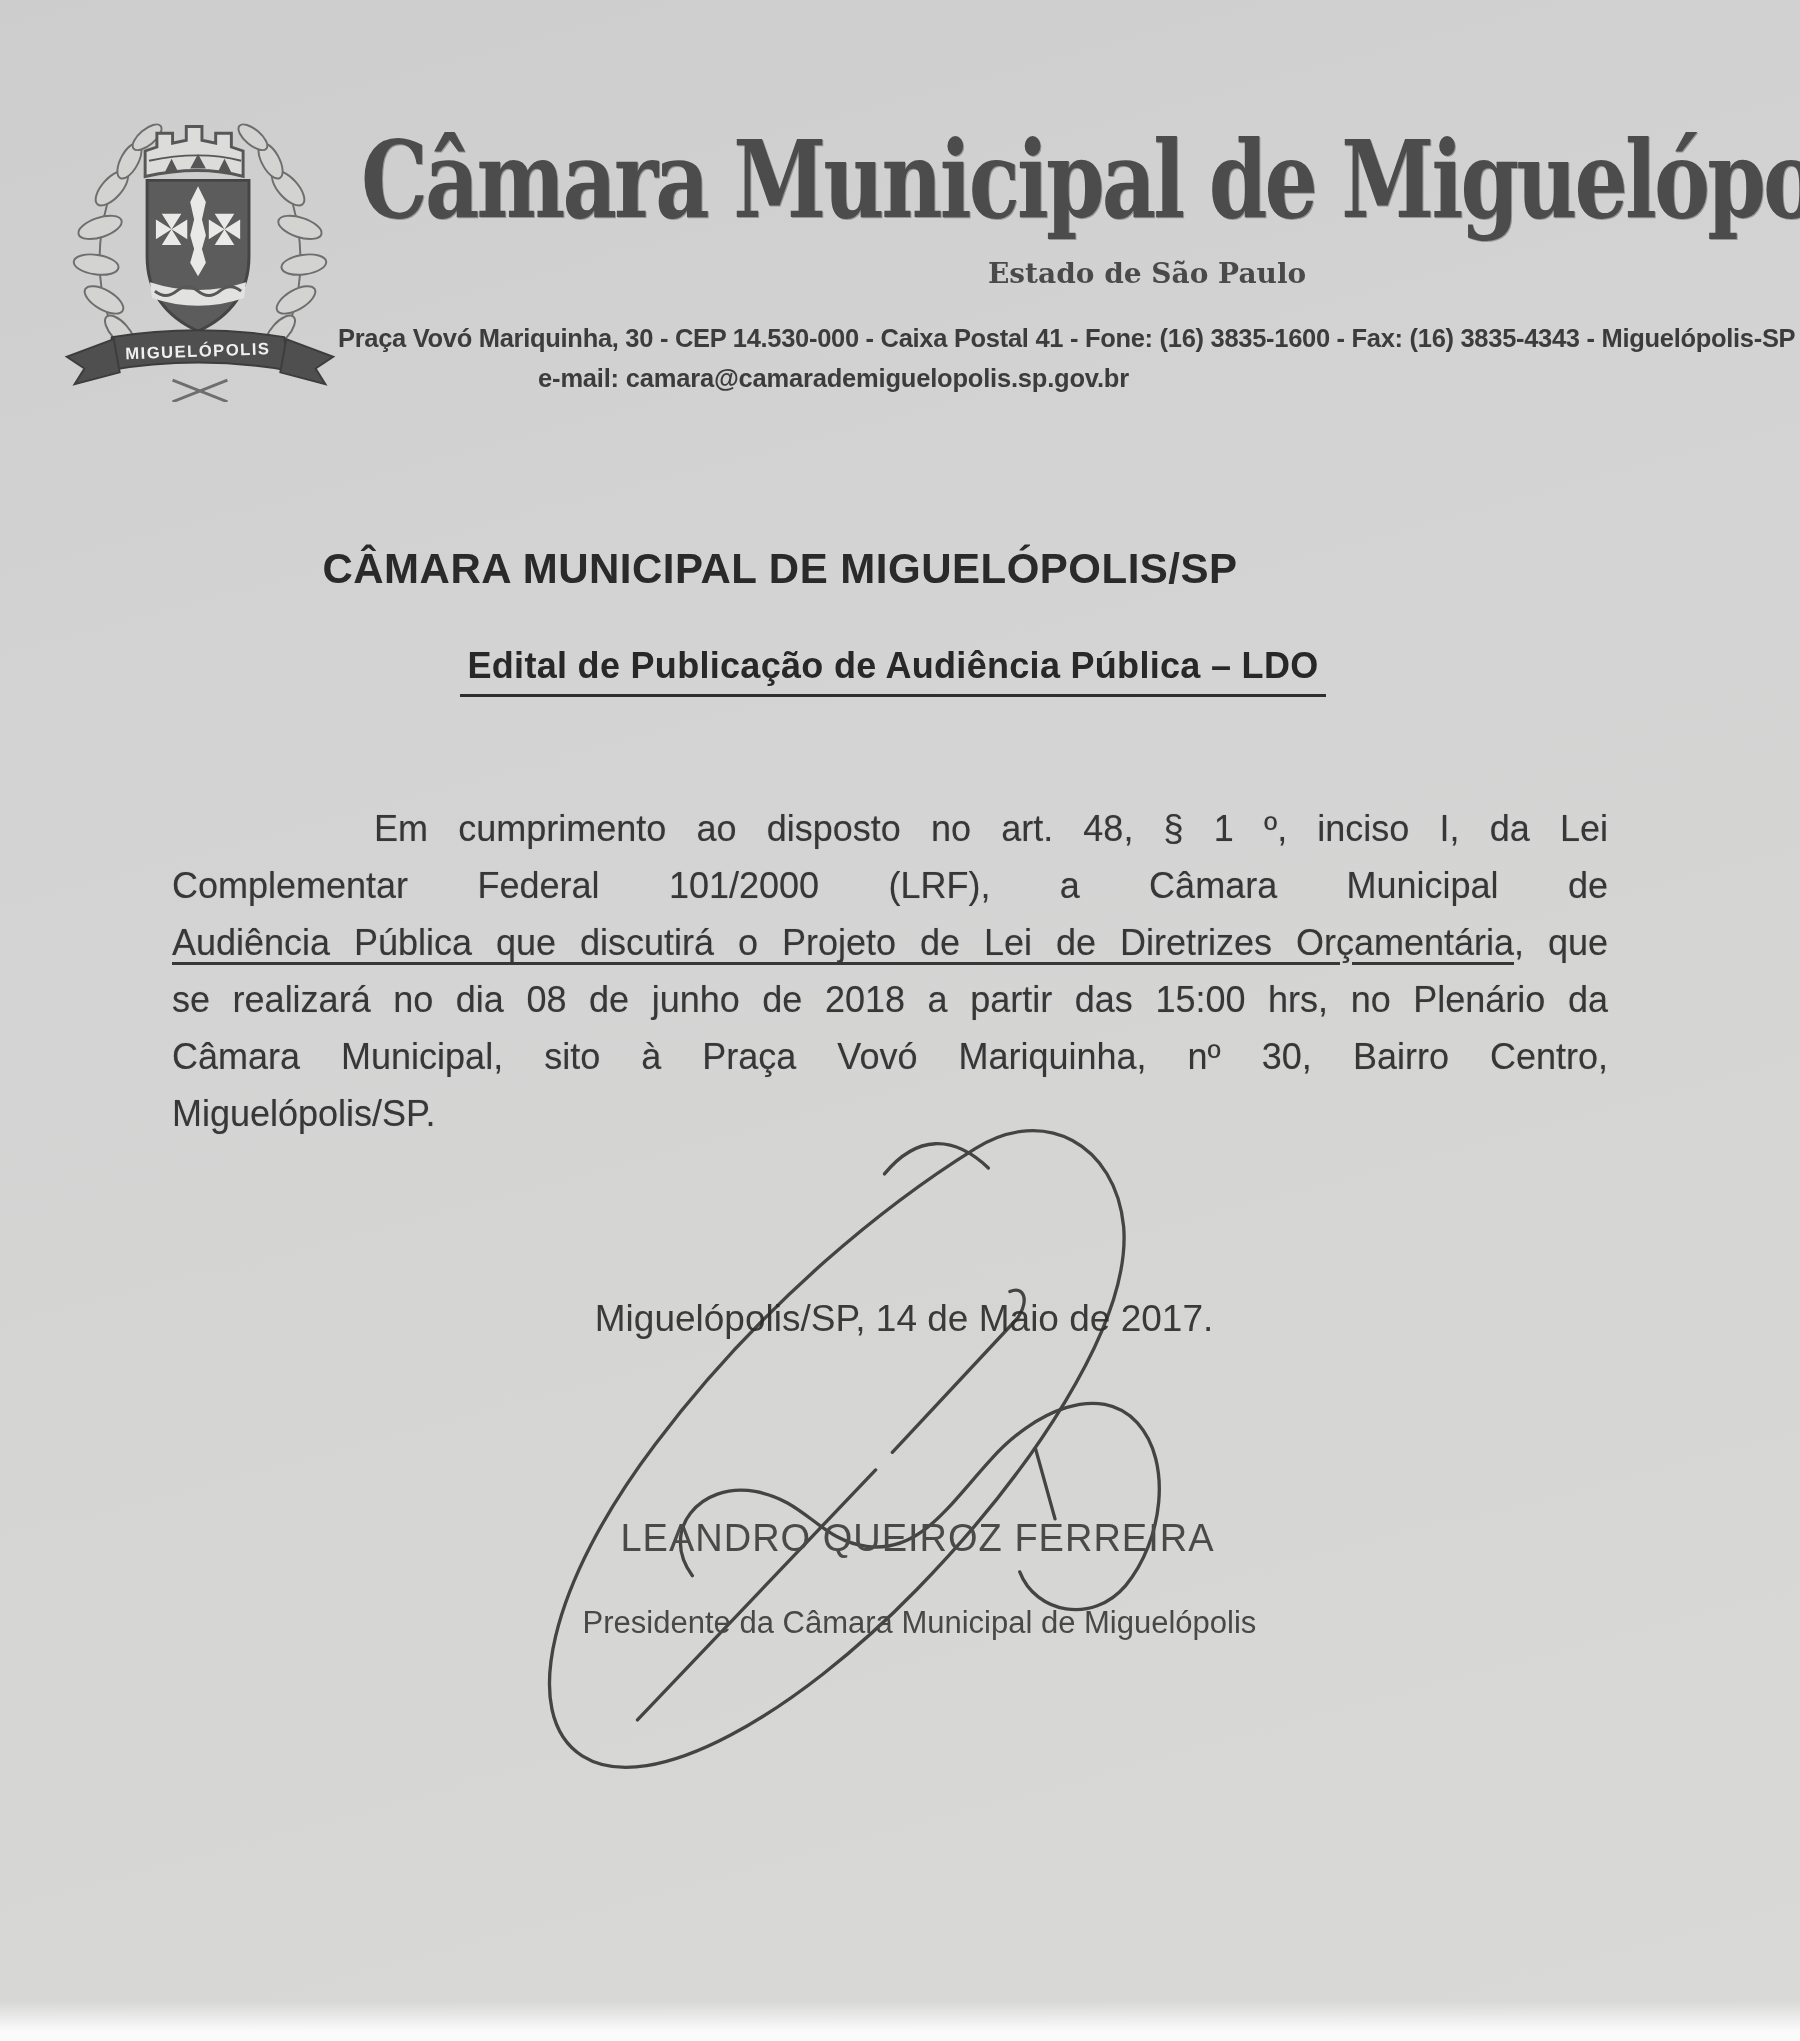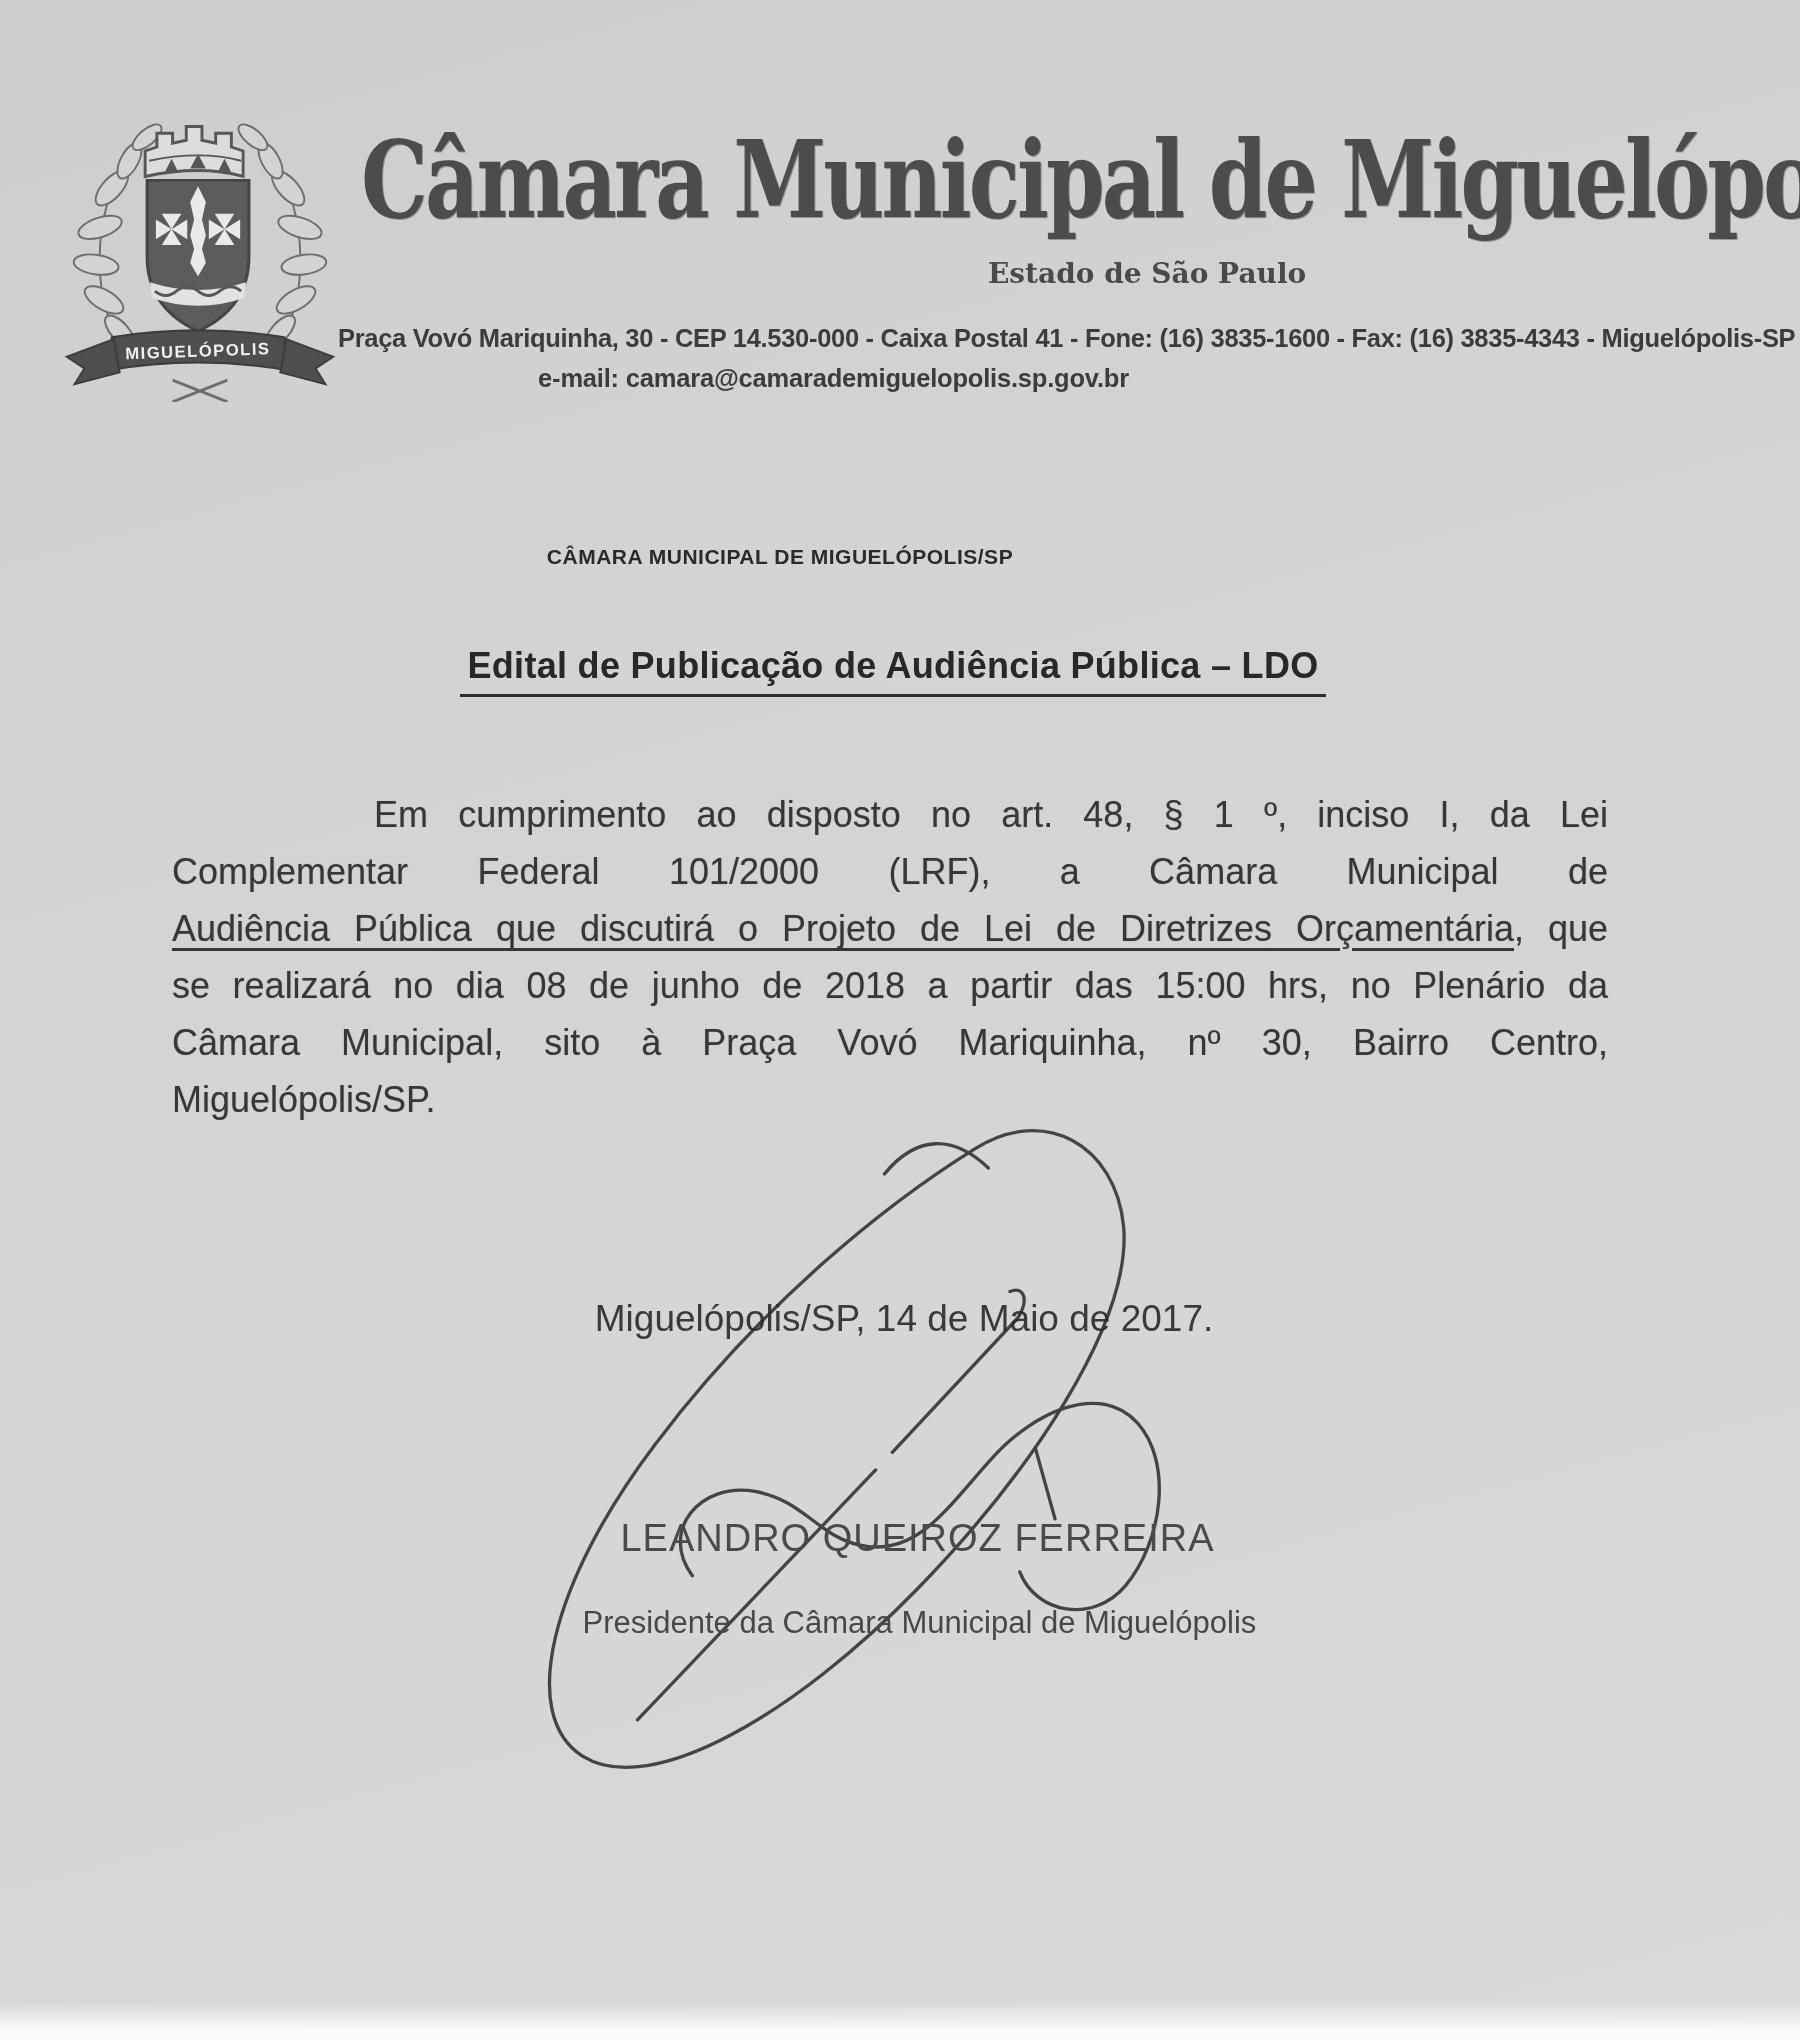--- a/index.html
+++ b/index.html
@@ -27,34 +27,34 @@
     left:59px;top:324px;width:1823px;text-align:left;padding-left:279px;box-sizing:border-box;
     font-weight:700;font-size:25.5px;letter-spacing:-0.3px;color:#3c3c3c;white-space:nowrap;
   }
   .email{
     left:0px;top:364px;width:1583px;text-align:center;
     font-weight:700;font-size:25.5px;letter-spacing:-0.2px;color:#3c3c3c;white-space:nowrap;margin-left:42px;
   }
   
   .doc-title{
     left:0px;top:545px;width:1560px;text-align:center;
-    font-weight:700;font-size:21px;letter-spacing:0.5px;color:#2a2a2a;white-space:nowrap;
+    font-weight:700;font-size:42px;letter-spacing:0.5px;color:#2a2a2a;white-space:nowrap;
   }
   .doc-subject{left:0px;top:645px;width:1786px;text-align:center;white-space:nowrap;}
   .doc-subject span{
     display:inline-block;font-weight:700;font-size:36px;letter-spacing:0.3px;color:#282828;
     border-bottom:3.9px solid #2e2e2e;padding:0 7.8px 6.9px 7.8px;
   }
   .body-par{
     left:172px;top:786px;width:1436px;
     font-size:36px;color:#373737;line-height:57px;
     text-shadow:0 0 1px rgba(55,55,55,.35);
   }
   .bline{text-align:justify;text-align-last:justify;white-space:normal;}
-  .bline.first{padding-left:202px;}
+  .bline.first{padding-left:202px;margin-top:14px;}
   .bline.last{text-align:right;text-align-last:left;}
   .bline .u{text-decoration:underline;text-decoration-thickness:2.5px;text-underline-offset:6.9px;}
   .date-line{
     left:0px;top:1298px;width:1808px;text-align:center;
     font-size:37px;color:#3a3a3a;white-space:nowrap;
   }
   .signer-name{
     left:0px;top:1517px;width:1835px;text-align:center;
     font-size:38px;letter-spacing:1px;color:#4a4a4a;white-space:nowrap;
   }

